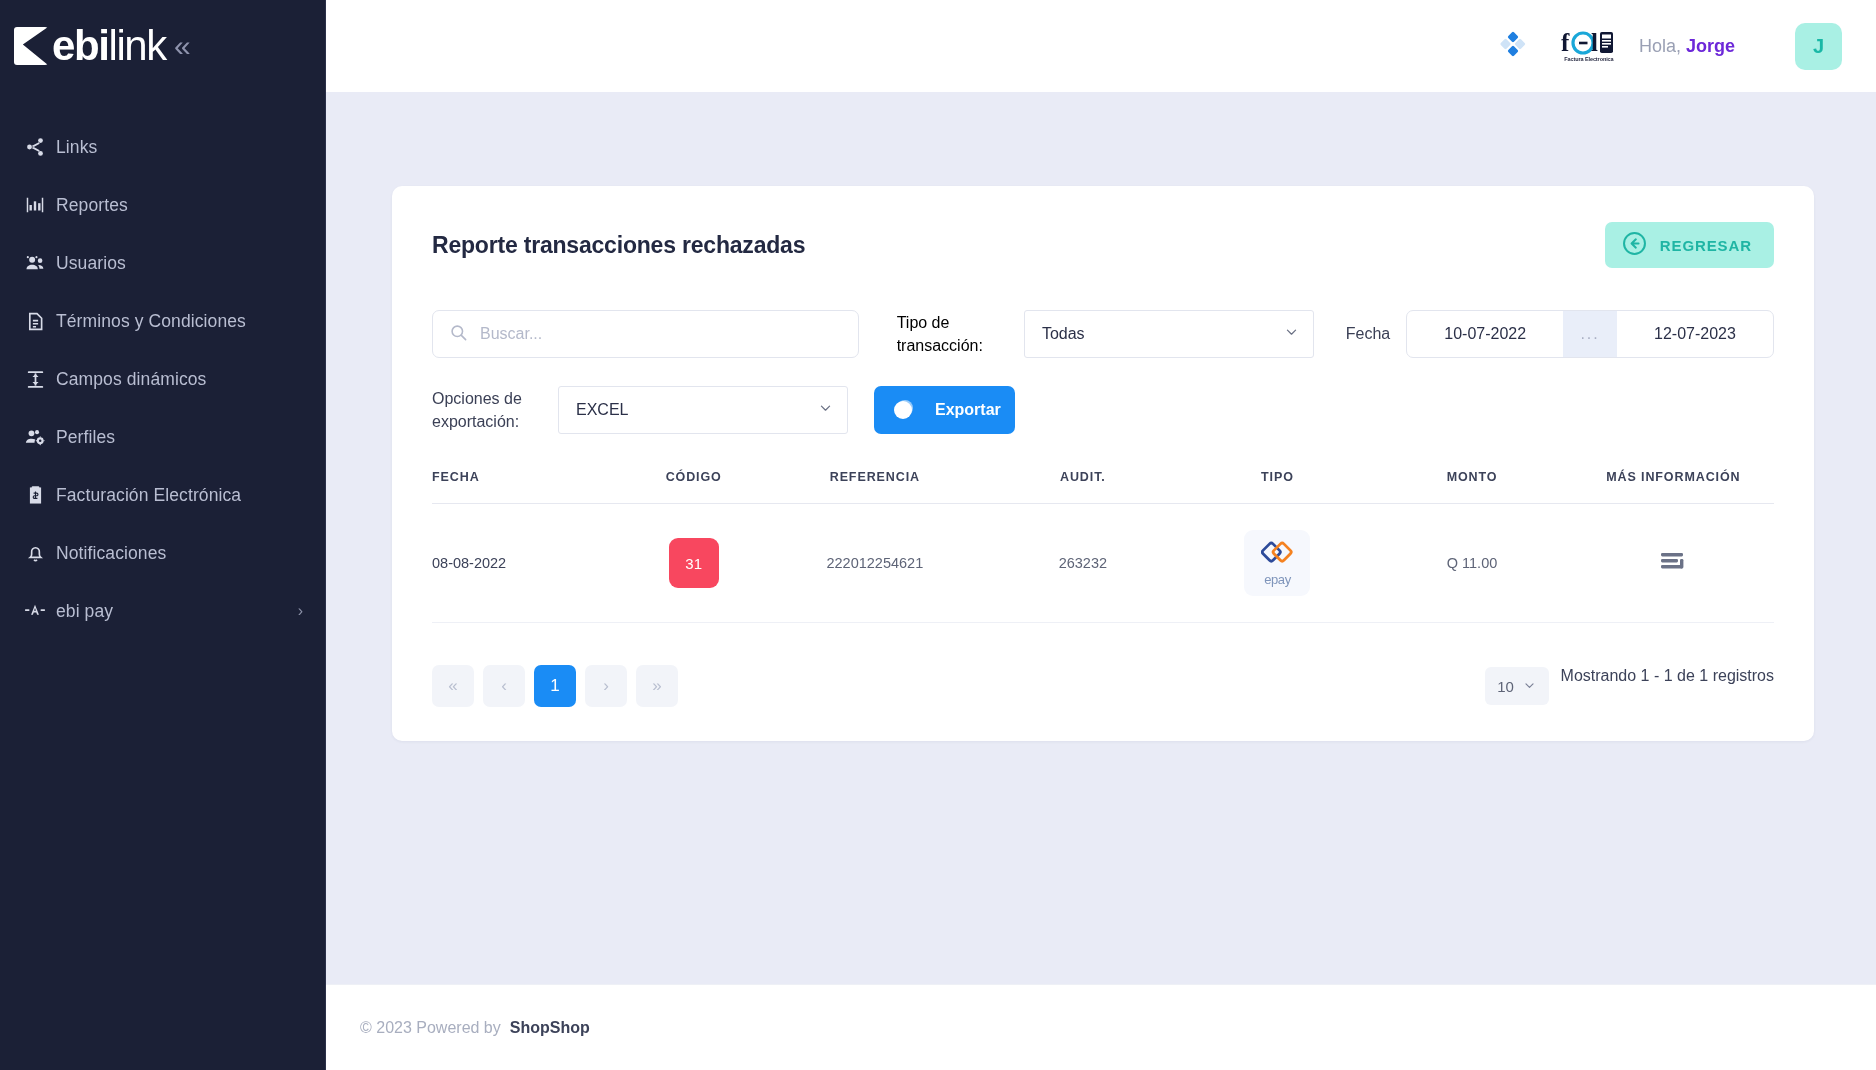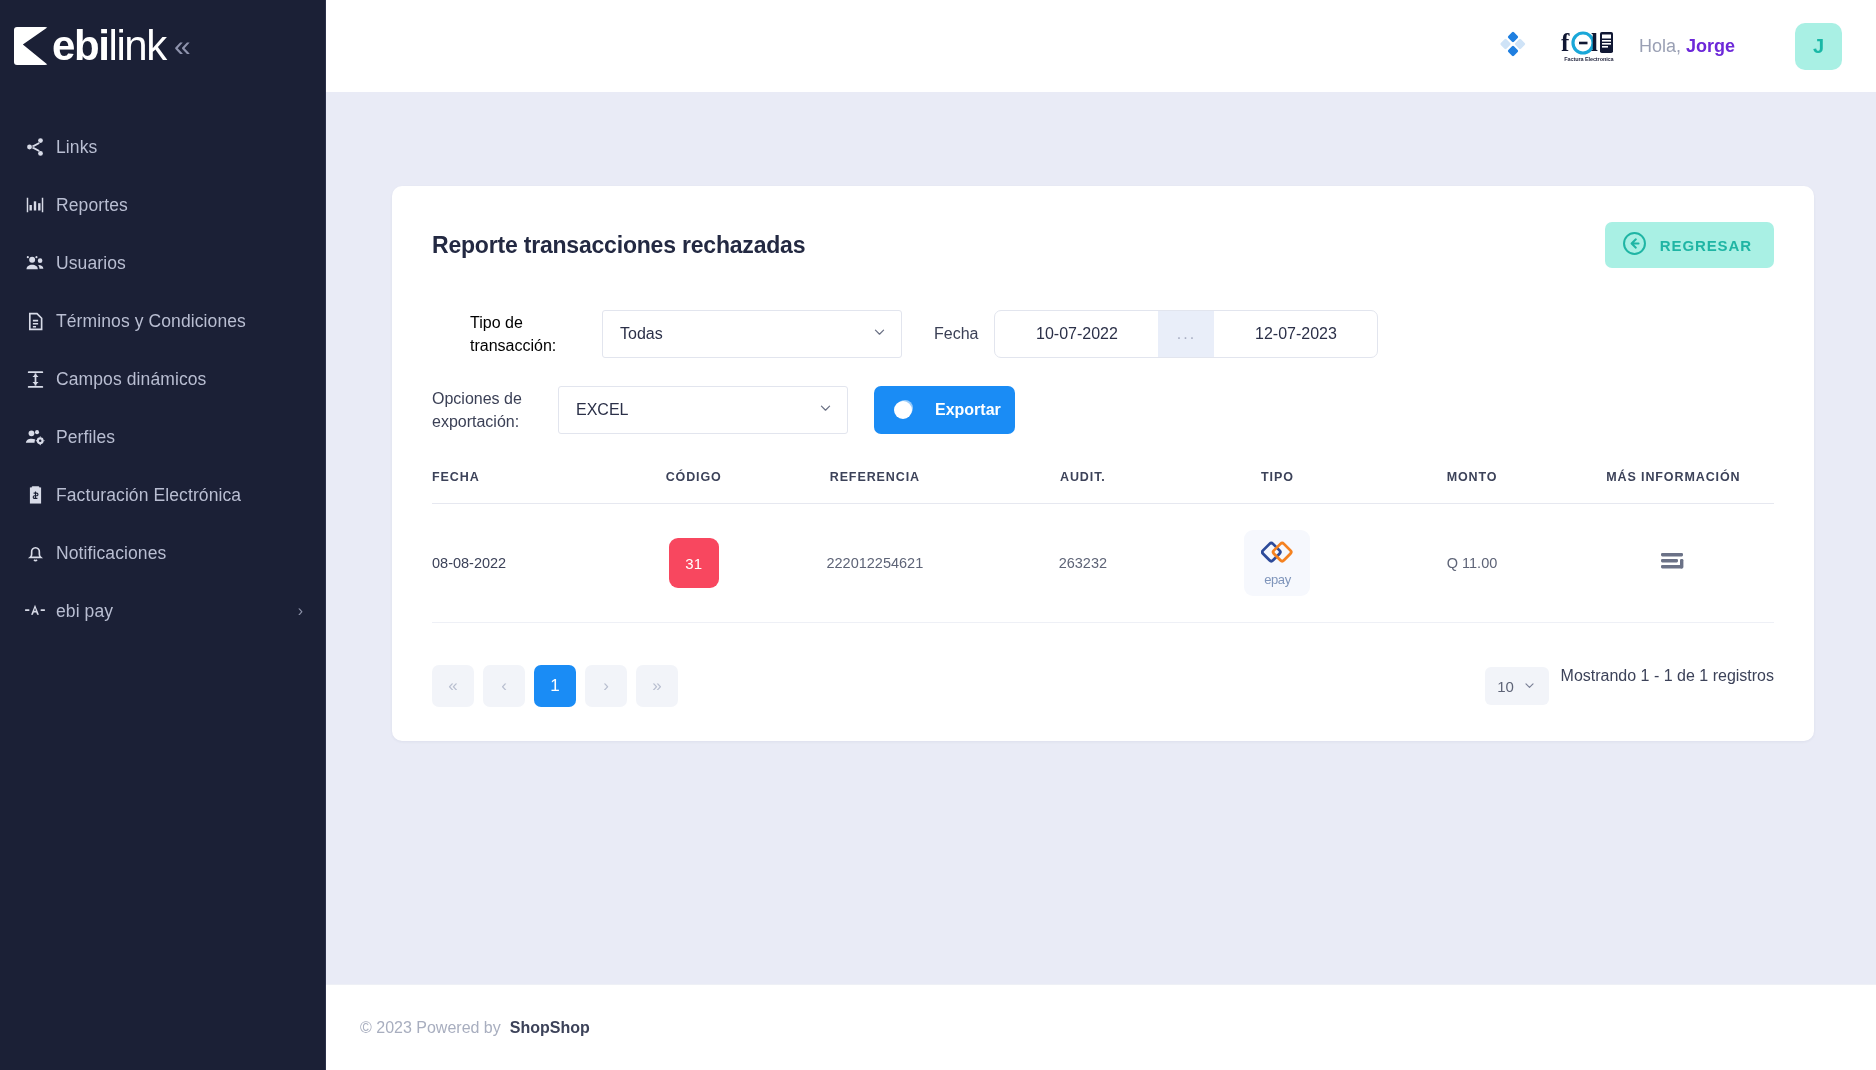--- a/index.html
+++ b/index.html
@@ -436,20 +436,29 @@
               <svg width="27" height="27" viewBox="0 0 24 24" fill="none" stroke="#1fb5a4" stroke-width="1.8">
                 <circle cx="12" cy="12" r="9.3"></circle>
                 <path d="M13.2 8.3L9.4 12l3.8 3.7M9.6 12h6" stroke-linecap="round" stroke-linejoin="round"></path>
               </svg>
             </span>
             <span>REGRESAR</span>
           </button>
         </div>
 
         <div class="filters-row">
+          <div class="search-box">
+            <span>
+              <svg width="19" height="19" viewBox="0 0 24 24" fill="none" stroke="#b4b9ca" stroke-width="2">
+                <circle cx="10.5" cy="10.5" r="6.6"></circle>
+                  <path d="M15.6 15.6L21 21" stroke-linecap="round"></path>
+              </svg>
+            </span>
+            <input type="text" placeholder="Buscar..." style="">
+          </div>
 
           <div class="flt-label">Tipo de transacción:</div>
 
           <div class="select sel-tipo">
             <span>Todas</span>
             <span class="chev">
               <svg width="15" height="15" viewBox="0 0 24 24" fill="none" stroke="currentColor" stroke-width="2">
                   <path d="M5.5 9l6.5 6.5L18.5 9" stroke-linecap="round" stroke-linejoin="round"></path>
                 </svg>
             </span>

